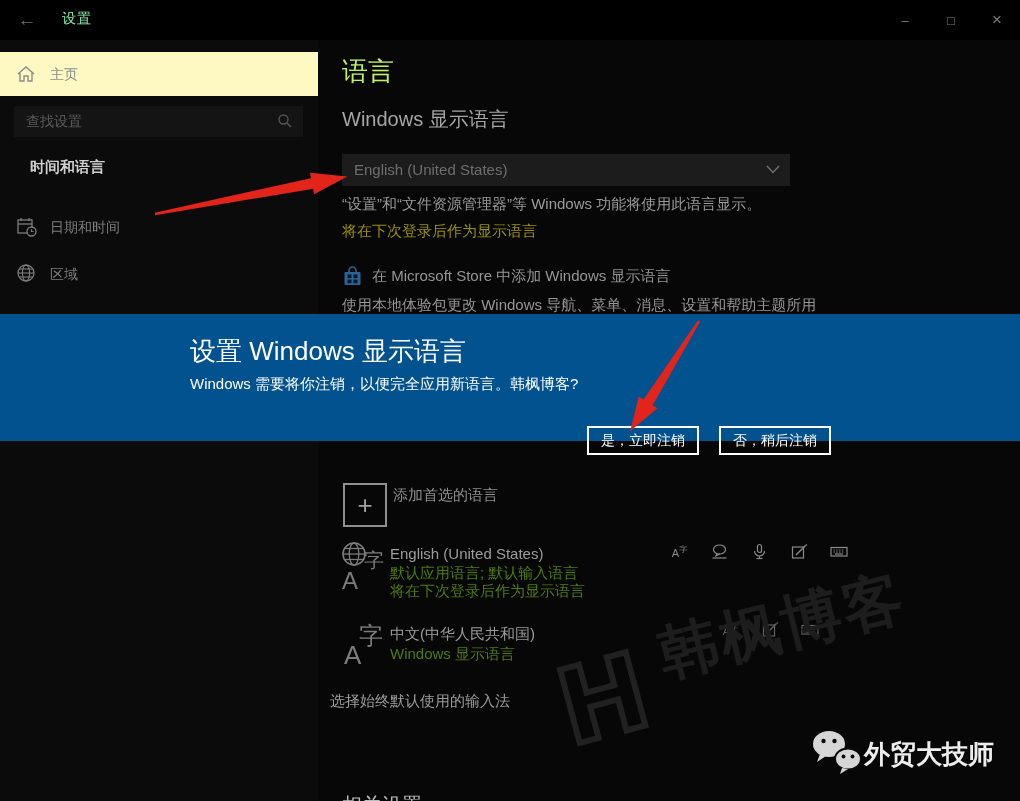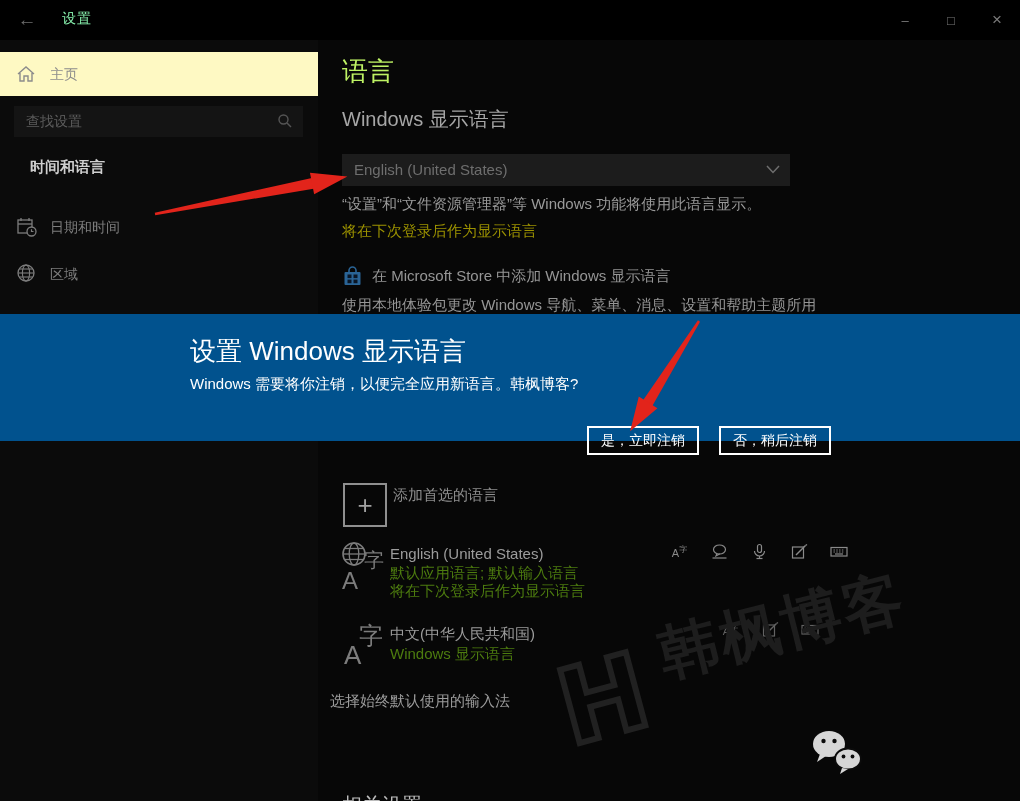--- a/index.html
+++ b/index.html
@@ -278,20 +278,21 @@
       <ellipse cx="19" cy="15" rx="16" ry="13" fill="#d6d6d6"></ellipse>
       <path d="M10,25 L7,33 L16,27 Z" fill="#d6d6d6"></path>
       <circle cx="13.5" cy="12" r="2.2" fill="#0b0b0b"></circle>
       <circle cx="24.5" cy="12" r="2.2" fill="#0b0b0b"></circle>
       <ellipse cx="38" cy="30" rx="13" ry="10.5" fill="#d6d6d6" stroke="#0b0b0b" stroke-width="2"></ellipse>
       <path d="M32,39 L30,45 L38,40 Z" fill="#d6d6d6"></path>
       <circle cx="33.5" cy="27.5" r="1.9" fill="#0b0b0b"></circle>
       <circle cx="42.5" cy="27.5" r="1.9" fill="#0b0b0b"></circle>
     </svg>
   </div>
+  <div class="wechat-name">外贸大技师</div>
 
   <div class="dialog">
     <div class="dialog-title">设置 Windows 显示语言</div>
     <div class="dialog-msg">Windows 需要将你注销，以便完全应用新语言。韩枫博客?</div>
     <button class="dlg-btn yes">是，立即注销</button>
     <button class="dlg-btn no">否，稍后注销</button>
   </div>
 
   <svg class="arrows" viewBox="0 0 1020 801">
     <g transform="translate(155,214) rotate(-11)" fill="#e2241b">

